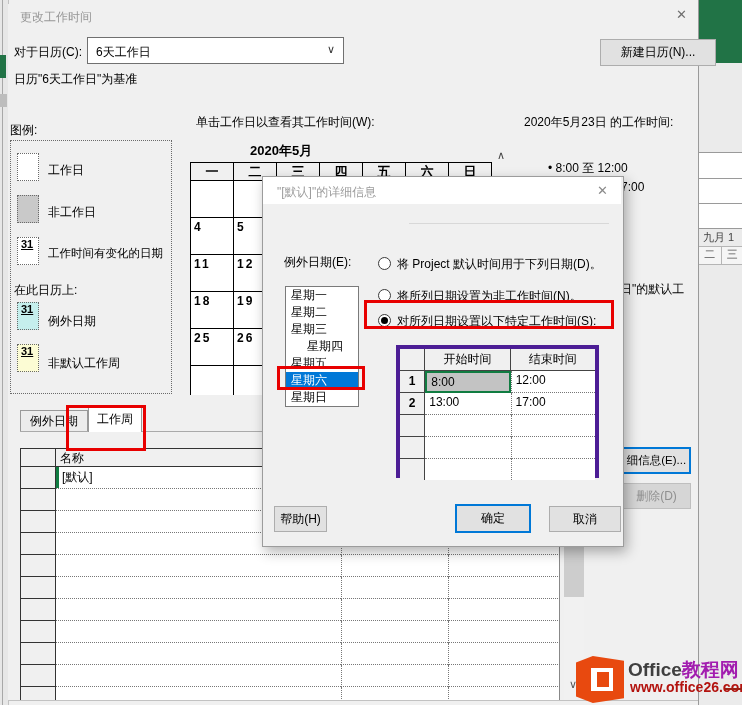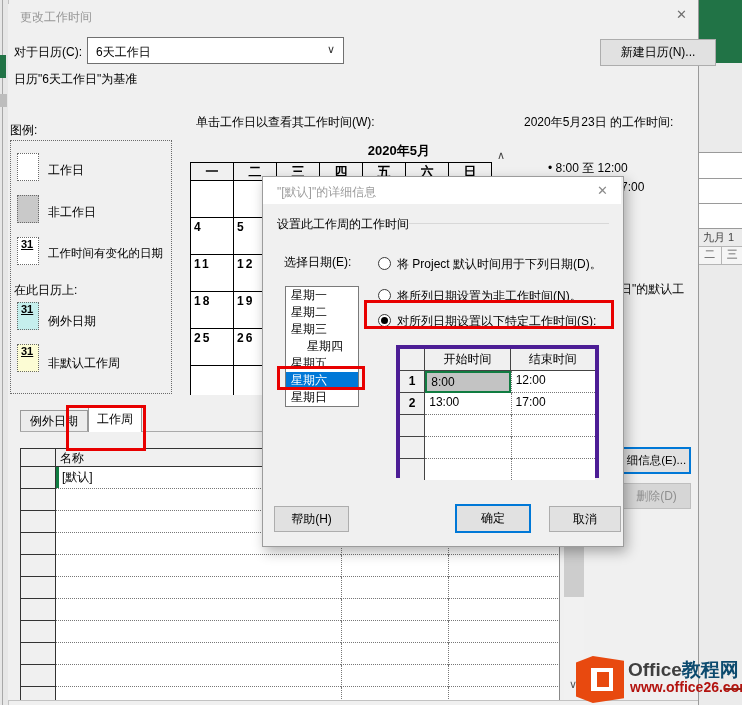--- a/index.html
+++ b/index.html
@@ -78,21 +78,21 @@
 <div class="txt" style="left:14px;top:282px">在此日历上:</div>
 
 <div class="swatch" style="left:17px;top:302px;background:#c5efed"><span>31</span></div>
 <div class="txt" style="left:48px;top:313px">例外日期</div>
 
 <div class="swatch" style="left:17px;top:344px;background:#fcfcd4"><span>31</span></div>
 <div class="txt" style="left:48px;top:355px">非默认工作周</div>
 
 <div class="txt" style="left:196px;top:114px">单击工作日以查看其工作时间(W):</div>
 <div class="txt" style="left:524px;top:114px">2020年5月23日 的工作时间:</div>
-<div class="txt" style="left:250px;top:142px;width:180px;text-align:right;font-weight:bold;font-size:13px">2020年5月</div>
+<div class="txt" style="left:250px;top:142px;width:180px;text-align:left;font-weight:bold;font-size:13px">2020年5月</div>
 
 <div class="abs" style="left:190px;top:162px;width:302px;height:233px;border-left:1px solid #000;border-top:1px solid #000;box-sizing:border-box;overflow:hidden;background:#fff">
   <div style="display:flex;height:18px">
     <div class="cal-h" style="width:43px">一</div>
     <div class="cal-h" style="width:43px">二</div>
     <div class="cal-h" style="width:43px">三</div>
     <div class="cal-h" style="width:43px">四</div>
     <div class="cal-h" style="width:43px">五</div>
     <div class="cal-h" style="width:43px">六</div>
     <div class="cal-h" style="width:43px">日</div>
@@ -255,24 +255,23 @@
 </div>
 
 <div class="redbox" style="left:66px;top:405px;width:80px;height:46px;z-index:6"></div>
 
 <div class="abs ndlg" style="left:262px;top:176px;width:360px;height:369px;background:#f0f0f0;border:1px solid #9c9c9c;box-shadow:3px 5px 12px rgba(0,0,0,.3);z-index:10">
   <div class="abs" style="left:0;top:0;width:358px;height:27px;background:#fff">
     <span class="txt" style="left:14px;top:7px;color:#9c9c9c">"[默认]"的详细信息</span>
     <span class="txt" style="left:334px;top:6px;color:#8a8a8a;font-size:13px">✕</span>
   </div>
 
-  <span class="txt" style="left:14px;top:39px">设置此工作周的工作时间</span>
   <div class="abs" style="left:146px;top:46px;width:200px;height:1px;background:#d8d8d8"></div>
 
-  <span class="txt" style="left:21px;top:77px">选择日期(E):</span>
+  <span class="txt" style="left:21px;top:77px">例外日期(E):</span>
 
   <div class="radio" style="left:115px;top:80px"></div>
   <span class="txt" style="left:134px;top:79px">将 Project 默认时间用于下列日期(D)。</span>
 
   <div class="radio" style="left:115px;top:112px"></div>
   <span class="txt" style="left:134px;top:111px">将所列日期设置为非工作时间(N)。</span>
 
   <div class="radio sel" style="left:115px;top:137px"></div>
   <span class="txt" style="left:134px;top:136px">对所列日期设置以下特定工作时间(S):</span>
 
@@ -312,37 +311,37 @@
       <div class="tt-cell" style="width:88px;border-bottom:1px dotted #777"></div>
       <div class="tt-cell" style="width:87px;border-left:1px dotted #777;border-bottom:1px dotted #777"></div>
     </div>
     <div style="display:flex;height:21px">
       <div class="tt-head" style="width:26px;border-bottom:none"></div>
       <div class="tt-cell" style="width:88px"></div>
       <div class="tt-cell" style="width:87px;border-left:1px dotted #777"></div>
     </div>
   </div>
 
-  <div class="btn" style="left:11px;top:329px;width:75px;height:26px">
+  <div class="btn" style="left:11px;top:329px;width:53px;height:26px">
     <span>帮助(H)</span>
   </div>
   <div class="btn btn-focus" style="left:192px;top:327px;width:76px;height:29px">
     <span>确定</span>
   </div>
   <div class="btn" style="left:286px;top:329px;width:72px;height:26px">
     <span>取消</span>
   </div>
 </div>
 
 <div class="redbox" style="left:364px;top:300px;width:250px;height:29px"></div>
 <div class="redbox" style="left:277px;top:366px;width:88px;height:24px"></div>
 
 <div class="abs" style="left:570px;top:652px;width:172px;height:53px;z-index:30">
   <div class="abs" style="left:6px;top:4px;width:48px;height:47px;background:#e8490f;clip-path:polygon(35% 0,100% 10%,100% 90%,35% 100%,0 86%,0 14%)">
     <div class="abs" style="left:15px;top:12px;width:22px;height:23px;background:#fff"></div>
     <div class="abs" style="left:21px;top:16px;width:12px;height:15px;background:#e8490f"></div>
   </div>
   <div class="txt" style="left:58px;top:5px;font-size:19px;font-weight:bold">
-    <span style="color:#3f3f3f">Office</span><span style="color:#0c4a6e">教程网</span>
+    <span style="color:#3f3f3f">Office</span><span style="color:#a21caf">教程网</span>
   </div>
   <div class="txt" style="left:60px;top:27px;font-size:14px;font-weight:bold;color:#b3130f">www.office26.com</div>
   <div class="abs" style="left:155px;top:36px;width:17px;height:2px;background:#9c1f13"></div>
 </div>
 
 </body></html>

